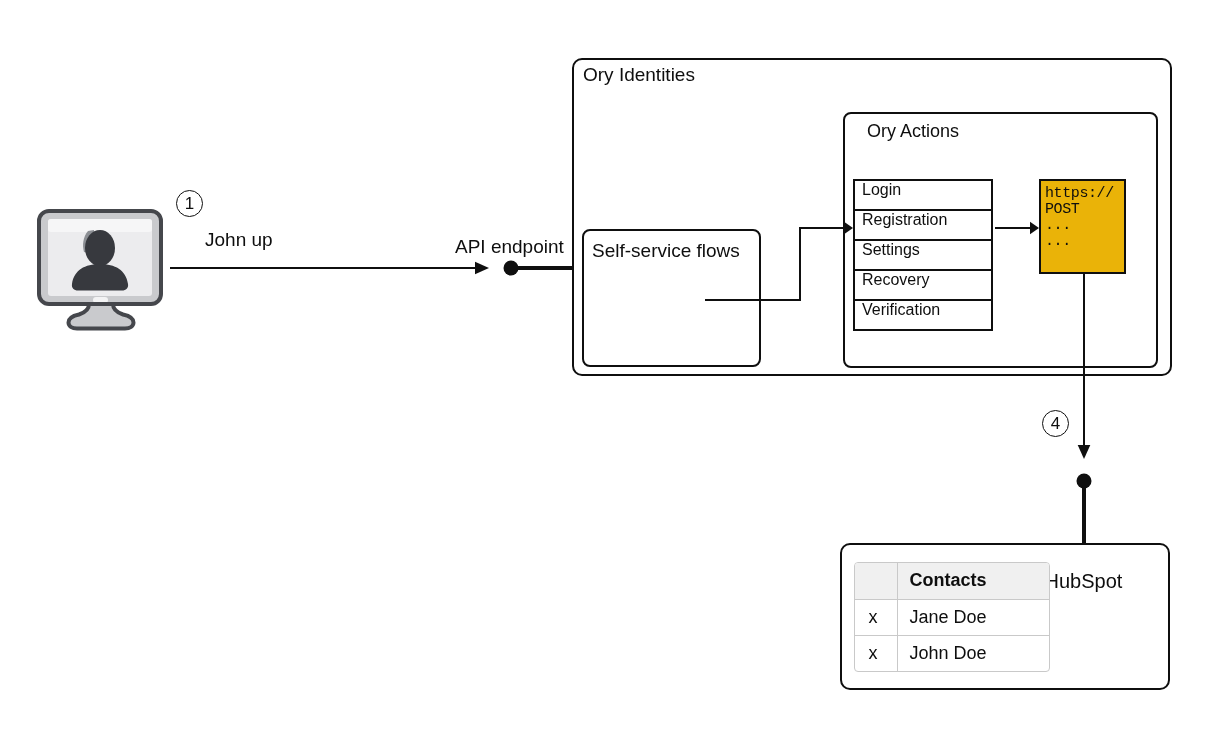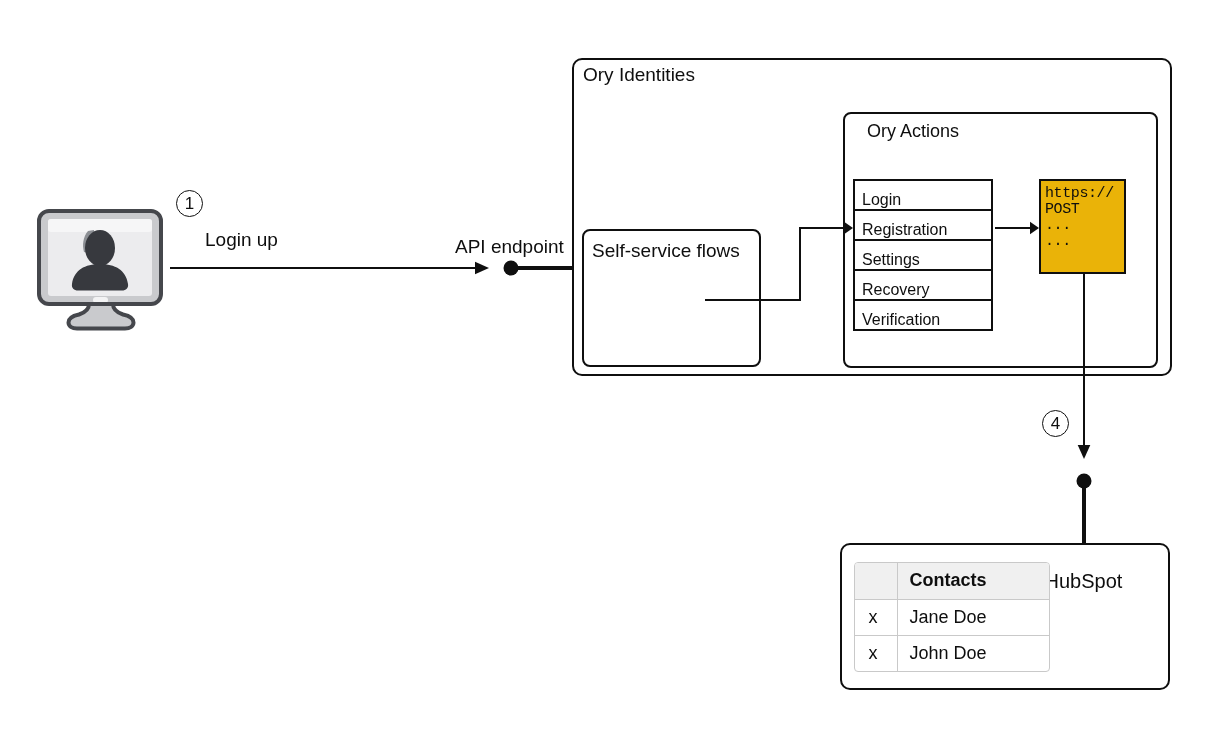--- a/index.html
+++ b/index.html
@@ -19,21 +19,21 @@
   #ory-identities>.box-title{left:9px;top:5px;font-size:19px;}
   #self-service{left:7.5px;top:168.5px;width:179px;height:138px;}
   #self-service>.box-title{left:8.5px;top:10.5px;font-size:19px;}
   #ory-actions{left:268.5px;top:51.5px;width:315px;height:256px;}
   #ory-actions>.box-title{left:22.5px;top:8px;font-size:18px;}
 
   
   .flows{position:absolute;left:8.5px;top:65.5px;width:140px;}
   .flow-row{
     height:32px;margin-top:-2px;border:2px solid #0f0f0f;background:#fff;
-    box-sizing:border-box;display:flex;align-items:flex-end;padding-left:7px;
+    box-sizing:border-box;display:flex;align-items:flex-start;padding-left:7px;
     font-size:16px;
   }
   .flow-row:first-child{margin-top:0;}
 
   
   .webhook{
     position:absolute;left:194.5px;top:65.5px;width:87px;height:95px;
     border:2px solid #0f0f0f;box-sizing:border-box;background:#eab308;
     font-size:15px;line-height:16px;padding:5px 0 0 4px;letter-spacing:-0.4px;
   }
@@ -91,21 +91,21 @@
   <div class="step" id="step-2">
       <span>2</span>
     </div>
   <div class="step" id="step-3">
       <span>3</span>
     </div>
   <div class="step" id="step-4">
       <span>4</span>
     </div>
 
-  <div class="lbl" id="sign-up-label">Login up</div>
+  <div class="lbl" id="sign-up-label">John up</div>
   <div class="lbl" id="api-endpoint-label">API endpoint</div>
 
   <div class="dbox r10" id="ory-identities">
     <div class="box-title">Ory Identities</div>
 
     <div class="dbox r8" id="self-service">
       <div class="box-title">Self-service flows</div>
     </div>
 
     <div class="dbox r8" id="ory-actions">

